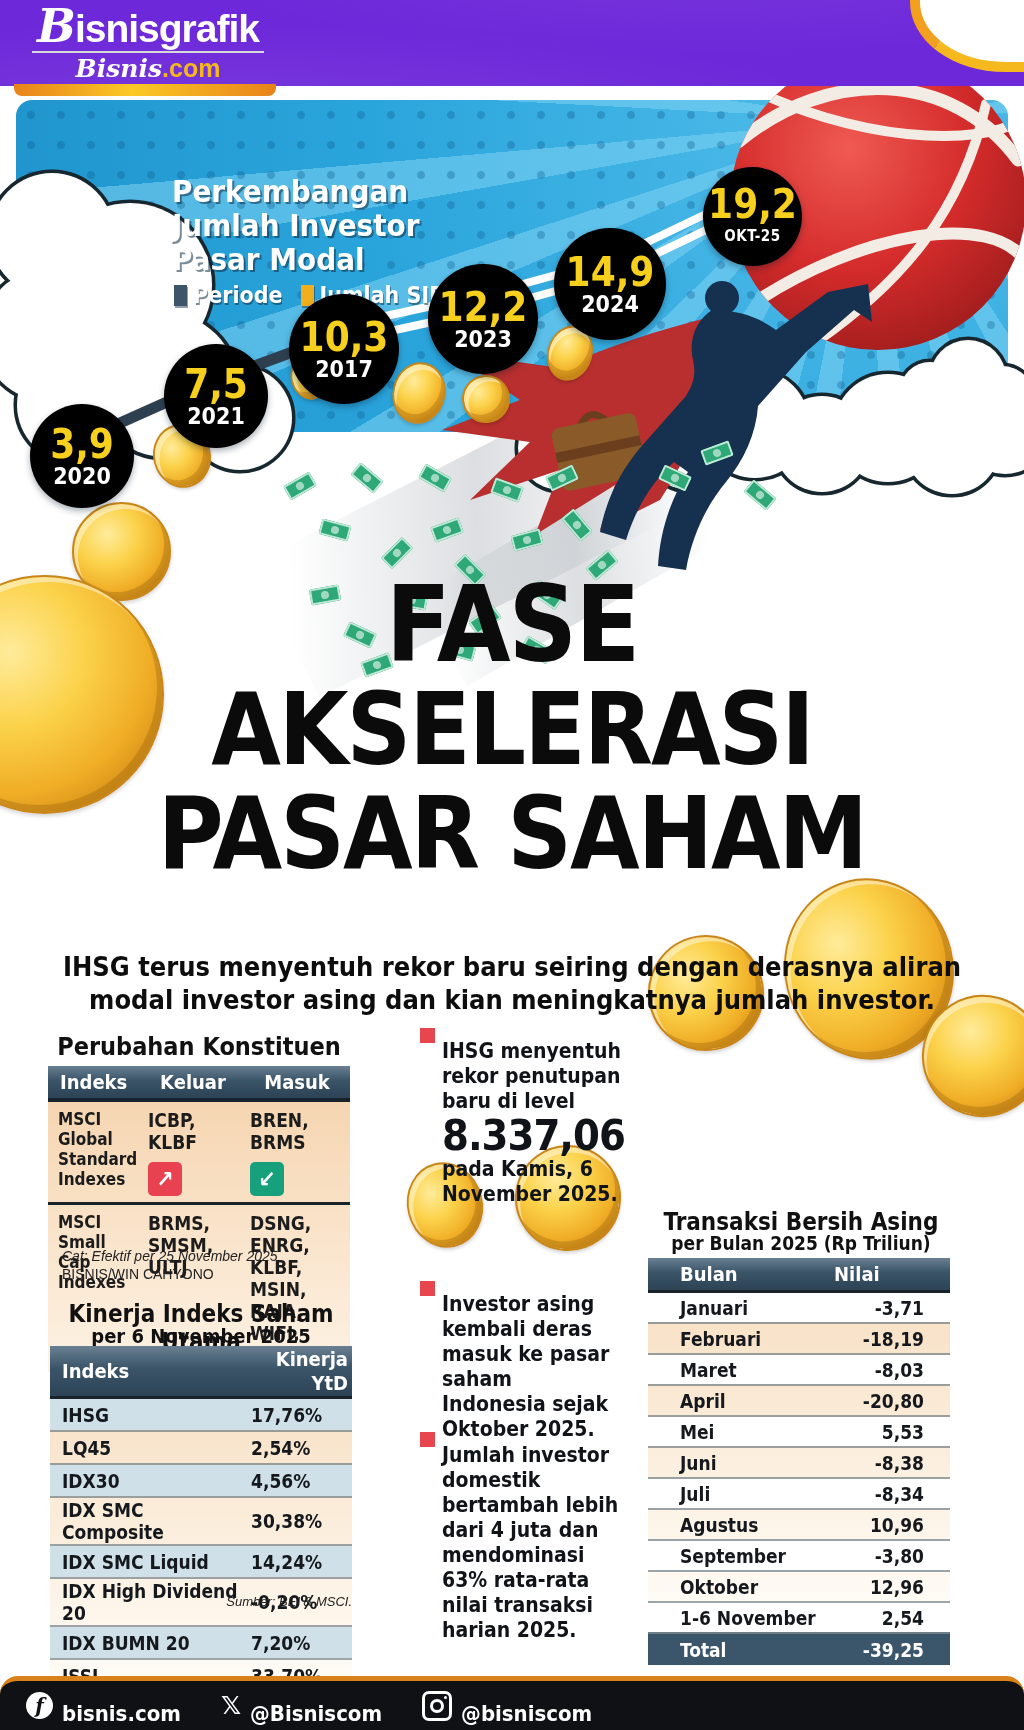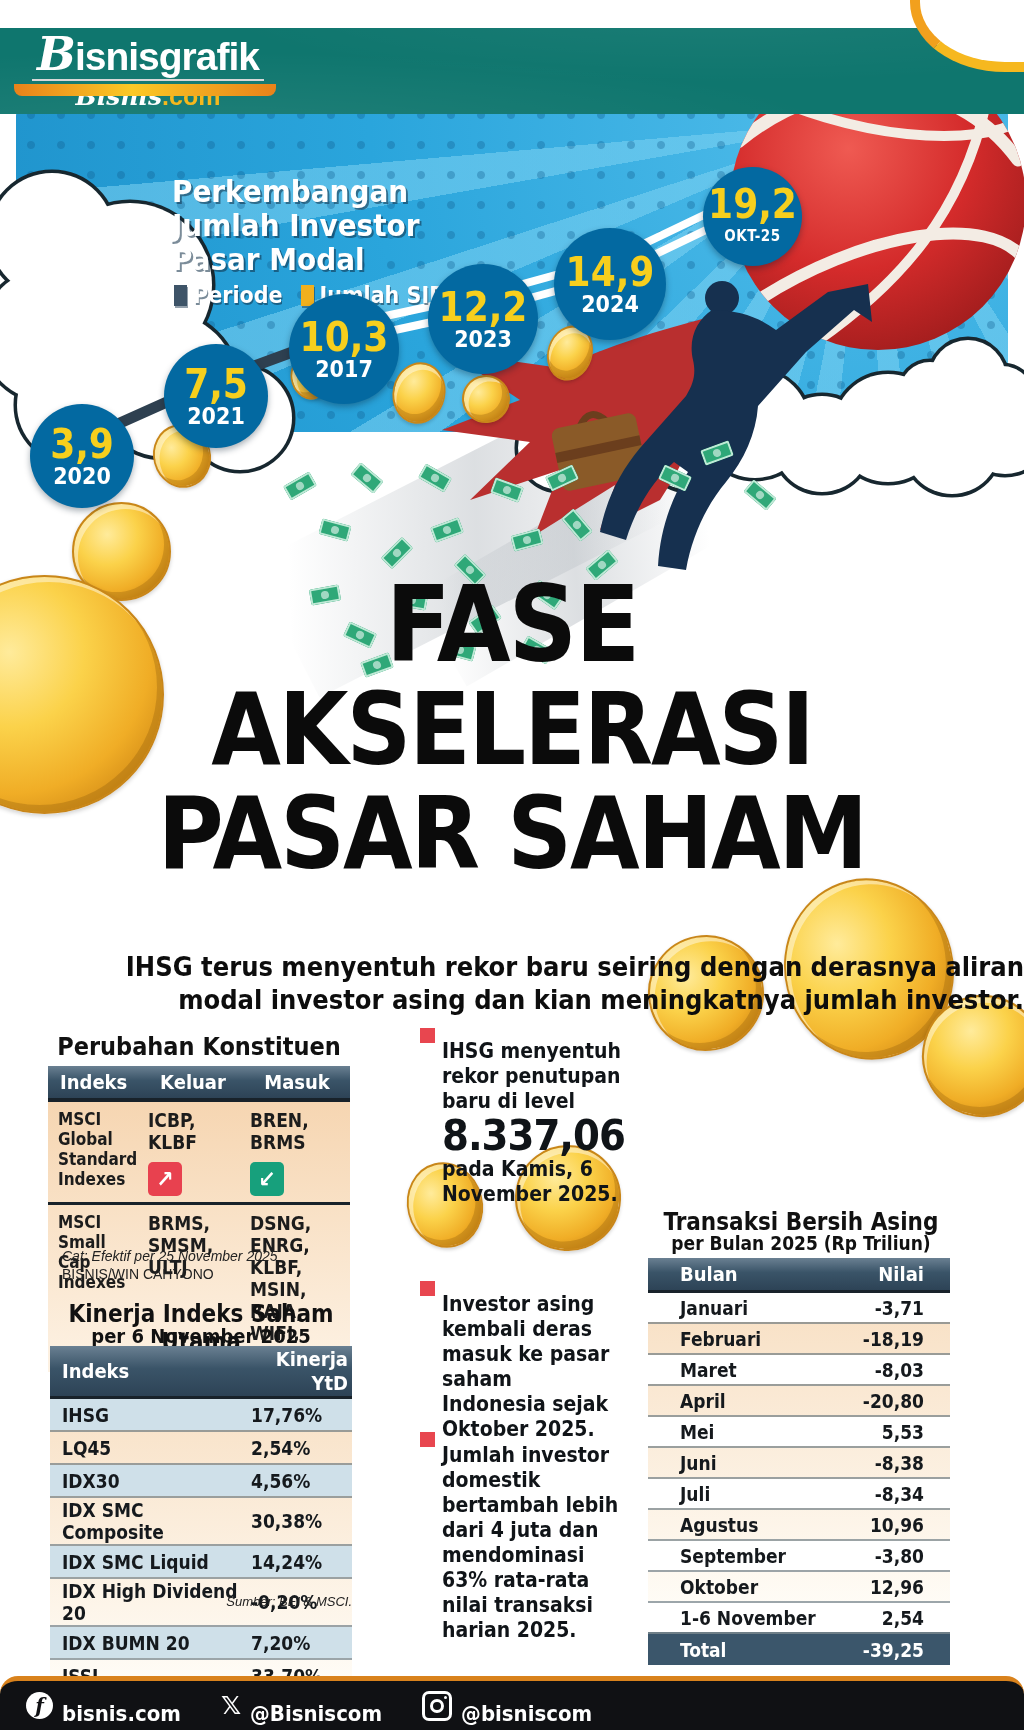--- a/index.html
+++ b/index.html
@@ -1,21 +1,21 @@
 <!DOCTYPE html>
 <html><head>
 <meta charset="utf-8">
 <style>
   html,body{margin:0;padding:0;background:#fff;}
   .page{position:relative;width:1024px;height:1730px;overflow:hidden;background:#fff;
         font-family:"Liberation Sans",sans-serif;}
   .cnd{font-family:"DejaVu Sans",sans-serif;font-stretch:condensed;margin-top:16px;}
 
   
-  .header{position:absolute;left:0;top:0;width:1024px;height:86px;background:#0f766e;z-index:6;margin-top:28px;}
+  .header{position:absolute;left:0;top:0;width:1024px;height:86px;background:#6d28d9;z-index:6;}
   .header:before{content:"";position:absolute;left:0;top:0;width:100%;height:100%;
      background:radial-gradient(ellipse at 20% 120%,rgba(255,255,255,.07),transparent 55%),
                 radial-gradient(ellipse at 70% -20%,rgba(255,255,255,.05),transparent 50%);}
   .header-corner{position:absolute;top:0;right:0;width:104px;height:62px;background:#fff;
      border-bottom-left-radius:95px 70px;border-left:10px solid #f2a01d;border-bottom:10px solid #f6b81f;z-index:7;}
   .header-strip{position:absolute;left:14px;top:84px;width:262px;height:12px;z-index:7;
      background:linear-gradient(90deg,#e8821a,#fbc926 45%,#e8821a);border-radius:0 0 8px 8px;}
   .brand{position:absolute;left:26px;top:4px;width:244px;text-align:center;z-index:8;}
   .brand-name{color:#fff;font-weight:bold;font-size:39px;line-height:44px;letter-spacing:-1px;}
   .brand-b{font-family:"DejaVu Serif",serif;font-style:italic;font-size:46px;}
@@ -38,42 +38,42 @@
   .chart-title{position:absolute;left:172px;top:158px;z-index:4;color:#fff;font-weight:bold;
      font-size:31px;line-height:34px;text-shadow:2px 2px 0 rgba(15,45,70,.55);}
   .legend{position:absolute;left:174px;top:266px;z-index:4;display:flex;gap:18px;align-items:center;}
   .legend-item{display:flex;gap:6px;align-items:center;color:#fff;font-weight:bold;font-size:23px;
      text-shadow:1px 2px 0 rgba(15,45,70,.55);}
   .swatch{width:13px;height:21px;display:inline-block;box-shadow:1px 2px 0 rgba(15,45,70,.45);}
   .swatch.periode{background:#3e5468;}
   .swatch.sid{background:#f0b01d;}
 
   
-  .pt{position:absolute;z-index:4;border-radius:50%;background:#0369a1;text-align:center;
+  .pt{position:absolute;z-index:4;border-radius:50%;background:#000000;text-align:center;
       box-shadow:0 3px 6px rgba(10,30,45,.35);display:flex;flex-direction:column;justify-content:center;}
   .pt .v{color:#f7cf1d;font-weight:bold;font-size:40px;line-height:40px;}
   .pt .y{color:#fff;font-weight:bold;font-size:23px;line-height:25px;}
   .pt .y.small{font-size:15px;letter-spacing:.5px;}
 
   
   .coin{position:absolute;z-index:3;border-radius:50%;
      background:radial-gradient(circle at 35% 32%,#ffeb9b 0%,#fbd24a 34%,#f0ad26 64%,#cf8714 85%,#b06c0c 100%);
      border:2px solid #c8861a;
      box-shadow:inset -5px -7px 0 rgba(140,90,10,.30), inset 4px 5px 0 rgba(255,255,255,.45), 0 2px 4px rgba(0,0,0,.18);}
   .bill{position:absolute;z-index:3;width:30px;height:16px;background:#2fa878;border-radius:2px;
      box-shadow:inset 0 0 0 2px #bfe9d6;}
   .bill:after{content:"";position:absolute;left:11px;top:4px;width:8px;height:8px;border-radius:50%;
      background:rgba(255,255,255,.55);}
 
   
   .headline{position:absolute;left:0;top:556px;width:1024px;text-align:center;z-index:4;color:#0b0b0b;font-weight:bold;}
   .headline .l1{font-size:106px;line-height:106px;letter-spacing:-2px;text-align:center;}
   .headline .l2{font-size:100px;line-height:104px;letter-spacing:-2px;}
   .headline .l3{font-size:100px;line-height:104px;letter-spacing:-2px;}
-  .subheadline{position:absolute;left:0;top:934px;width:1024px;text-align:right;z-index:4;
+  .subheadline{position:absolute;left:0;top:934px;width:1024px;text-align:center;z-index:4;
      font-weight:bold;font-size:27px;line-height:33px;color:#0d0d0d;}
 
   
   table{border-collapse:collapse;table-layout:fixed;}
   th,td{overflow:hidden;}
   .thead-slate th{background:linear-gradient(180deg,#6a8092 0%,#3a5468 45%,#2d4356 100%);
      color:#fff;font-weight:bold;font-size:20px;height:30px;}
   .section-title{position:absolute;z-index:4;text-align:center;font-weight:bold;color:#111;}
 
   
@@ -103,21 +103,21 @@
   .row-blue{background:#cfe0e9;}
   .row-peach{background:transparent;}
   .row-white{background:#fff;}
   .source{position:absolute;z-index:4;font-size:13px;font-style:italic;color:#222;}
 
   
   .transaksi-table{position:absolute;left:648px;top:1242px;width:302px;z-index:4;
      background:linear-gradient(180deg,#f7dcbd 0%,#fffdf8 88%);}
   .transaksi-table th{border-bottom:3px solid #18222a;}
   .transaksi-table th.c1{text-align:left;padding-left:32px;}
-  .transaksi-table th.c2{text-align:right;padding-right:26px;}
+  .transaksi-table th.c2{text-align:left;padding-right:26px;}
   .transaksi-table td{font-weight:bold;font-size:19px;color:#15191d;height:27px;}
   .transaksi-table td.c1{padding-left:32px;}
   .transaksi-table td.c2{text-align:right;padding-right:26px;}
   .transaksi-table tbody tr{border-bottom:2px solid rgba(75,95,108,.55);}
   .transaksi-table tfoot td{background:#3b566b;color:#fff;height:29px;}
 
   
   .bullet-sq{position:absolute;z-index:4;width:15px;height:15px;background:#e8464f;}
   .bullet-text{position:absolute;z-index:4;font-weight:bold;color:#101418;font-size:21px;line-height:25px;}
   .big-num{font-size:43px;line-height:43px;letter-spacing:-1px;}

